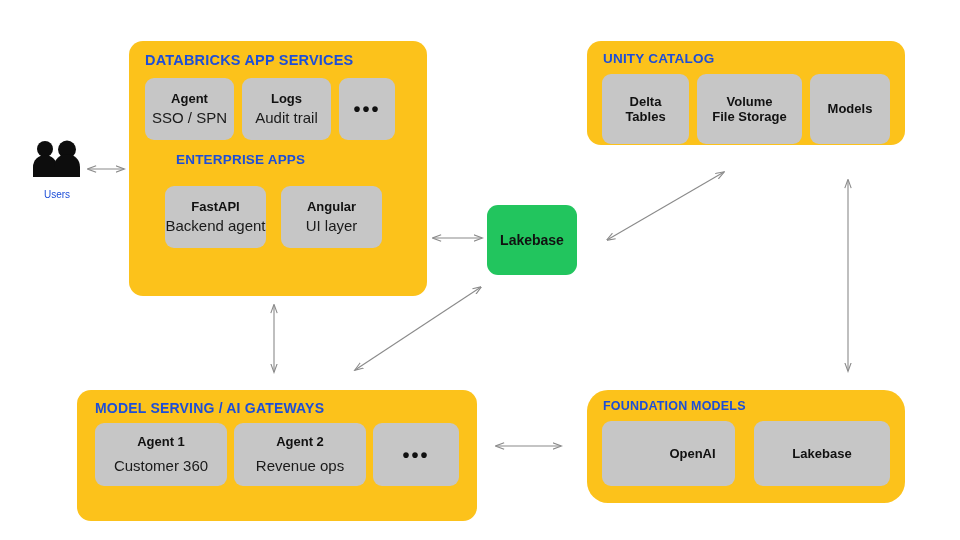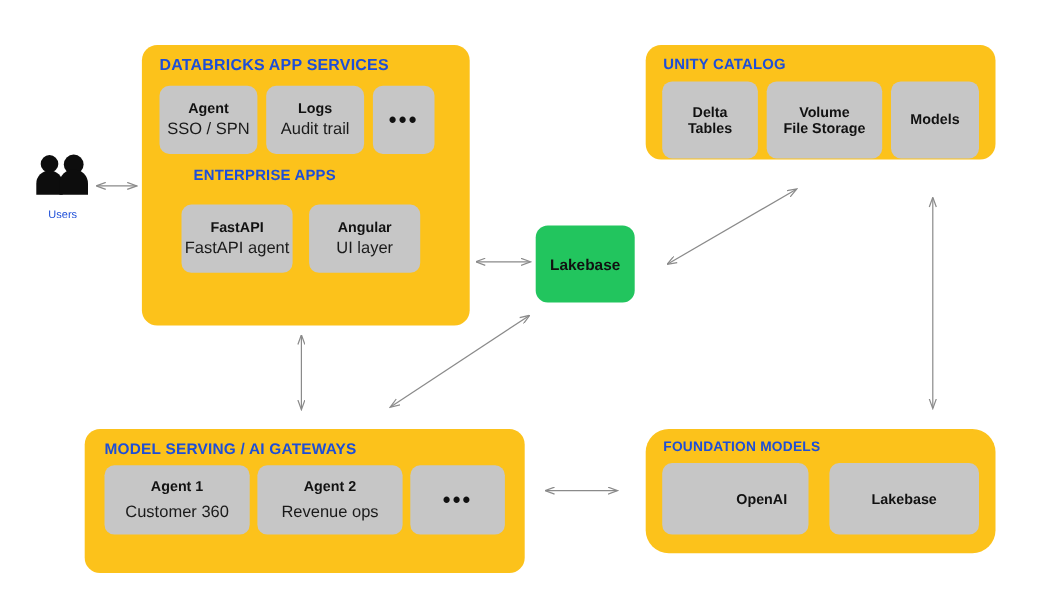--- a/index.html
+++ b/index.html
@@ -160,21 +160,21 @@
     </div>
 
     <div class="card" style="left:210px; top:37px; width:56px; height:62px;">
       <div class="card-dots">•••</div>
     </div>
 
     <div class="group-title" style="left:0; top:111px; width:298px; text-align:left; font-size:13.5px;margin-left:47px;">ENTERPRISE APPS</div>
 
     <div class="card" style="left:36px; top:145px; width:101px; height:62px;">
       <div class="card-title">FastAPI</div>
-      <div class="card-sub">FastAPI agent</div>
+      <div class="card-sub">Backend agent</div>
     </div>
 
     <div class="card" style="left:152px; top:145px; width:101px; height:62px;">
       <div class="card-title">Angular</div>
       <div class="card-sub">UI layer</div>
     </div>
   </div>
 
   <div class="group" style="left:587px; top:41px; width:318px; height:104px;">
 

